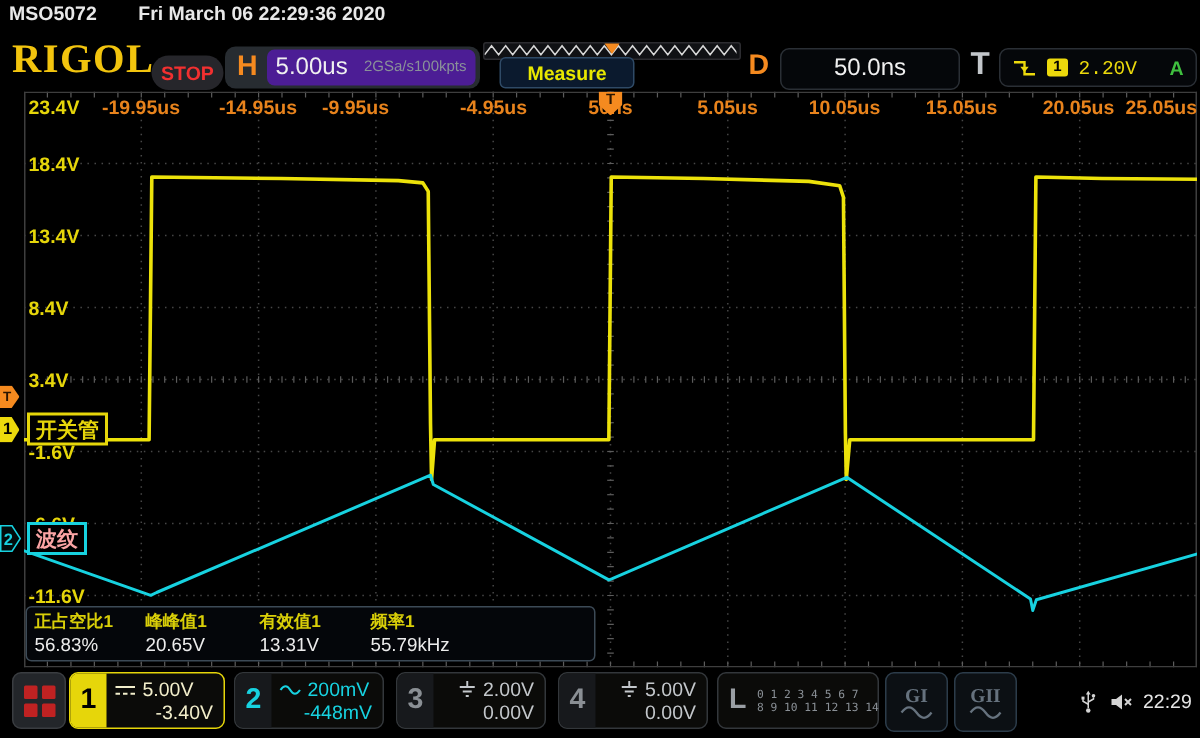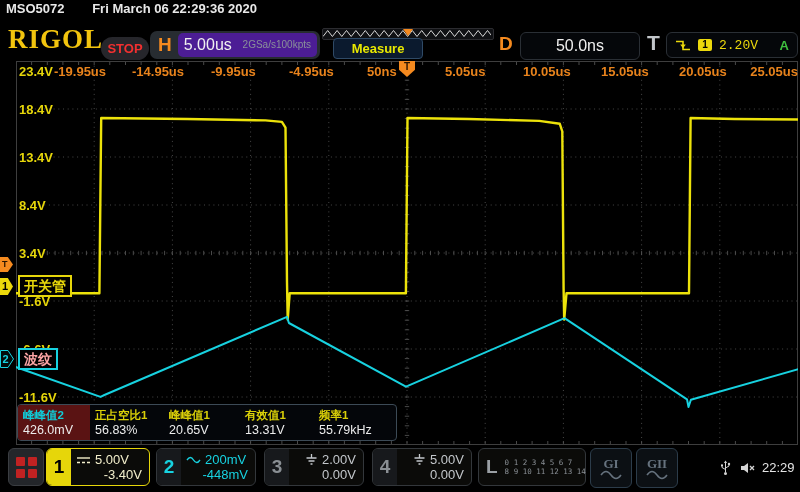--- a/index.html
+++ b/index.html
@@ -39,21 +39,21 @@
     border:1px solid #2a2f35;border-radius:6px;display:flex;align-items:center;gap:7px;
     padding:0 8px;box-sizing:border-box;}
   #tsrc{background:#ecd90c;color:#000;font-weight:bold;font-size:10px;width:14px;height:12px;
     border-radius:2px;text-align:center;line-height:12px;}
   #tlevel{color:#ecd90c;font-size:13px;font-family:Liberation Mono, monospace;}
   #tmode{color:#3fbf3f;font-weight:bold;font-size:13px;margin-left:auto;}
   
   #grid{position:absolute;left:16px;top:61px;width:782px;height:384px;}
   #wave-svg{position:absolute;left:0;top:0;width:782px;height:384px;}
   .vlabel{position:absolute;left:3px;color:#e6d60a;font-size:13px;font-weight:bold;}
-  .tlabel{position:absolute;top:3px;width:80px;color:#e8831c;font-size:13px;font-weight:bold;}
+  .tlabel{position:absolute;top:3px;width:80px;text-align:center;color:#e8831c;font-size:13px;font-weight:bold;}
   #tmark{position:absolute;left:383px;top:0;width:16px;height:16px;background:#f58a1f;
     clip-path:polygon(0 0,100% 0,100% 55%,50% 100%,0 55%);color:#2a1500;font-size:10px;
     font-weight:bold;text-align:center;line-height:12px;}
   #lbl1{position:absolute;left:2px;top:214px;border:2px solid #e6d60a;background:#000;color:#e6d60a;
     font-size:14px;font-weight:bold;padding:0 4px;line-height:18px;}
   #lbl2{position:absolute;left:2px;top:287px;border:2px solid #17d2e0;background:#000;color:#fca5a5;
     font-size:14px;font-weight:bold;padding:0 4px;line-height:18px;}
   #measbar{position:absolute;left:1px;top:343px;width:378px;height:35px;background:#04060a;
     border:1px solid #3c4a56;border-radius:4px;display:flex;overflow:hidden;}
   .mcol{display:flex;flex-direction:column;justify-content:center;padding-left:5px;box-sizing:border-box;}
@@ -422,38 +422,34 @@
     <span class="vlabel" style="top:41px">18.4V</span>
     <span class="vlabel" style="top:89px">13.4V</span>
     <span class="vlabel" style="top:137px">8.4V</span>
     <span class="vlabel" style="top:185px">3.4V</span>
     <span class="vlabel" style="top:233px">-1.6V</span>
     <span class="vlabel" style="top:281px">-6.6V</span>
     <span class="vlabel" style="top:329px">-11.6V</span>
 
     <span class="tlabel" style="left:38px">-19.95us</span>
     <span class="tlabel" style="left:116px">-14.95us</span>
-    <span class="tlabel" style="left:195px">-9.95us</span>
+    <span class="tlabel" style="left:181px">-9.95us</span>
     <span class="tlabel" style="left:273px">-4.95us</span>
     <span class="tlabel" style="left:351px">50ns</span>
     <span class="tlabel" style="left:429px">5.05us</span>
     <span class="tlabel" style="left:507px">10.05us</span>
     <span class="tlabel" style="left:585px">15.05us</span>
     <span class="tlabel" style="left:663px">20.05us</span>
     <span class="tlabel" style="left:712px;width:70px;text-align:right">25.05us</span>
 
     <div id="tmark">T</div>
     <div id="lbl1">开关管</div>
     <div id="lbl2">波纹</div>
 
     <div id="measbar">
-      <div class="mcol sel" style="width:72px">
-        <span class="mname c2">峰峰值2</span>
-        <span class="mval">426.0mV</span>
-      </div>
       <div class="mcol" style="width:74px">
         <span class="mname">正占空比1</span>
         <span class="mval">56.83%</span>
       </div>
       <div class="mcol" style="width:76px">
         <span class="mname">峰峰值1</span>
         <span class="mval">20.65V</span>
       </div>
       <div class="mcol" style="width:74px">
         <span class="mname">有效值1</span>

